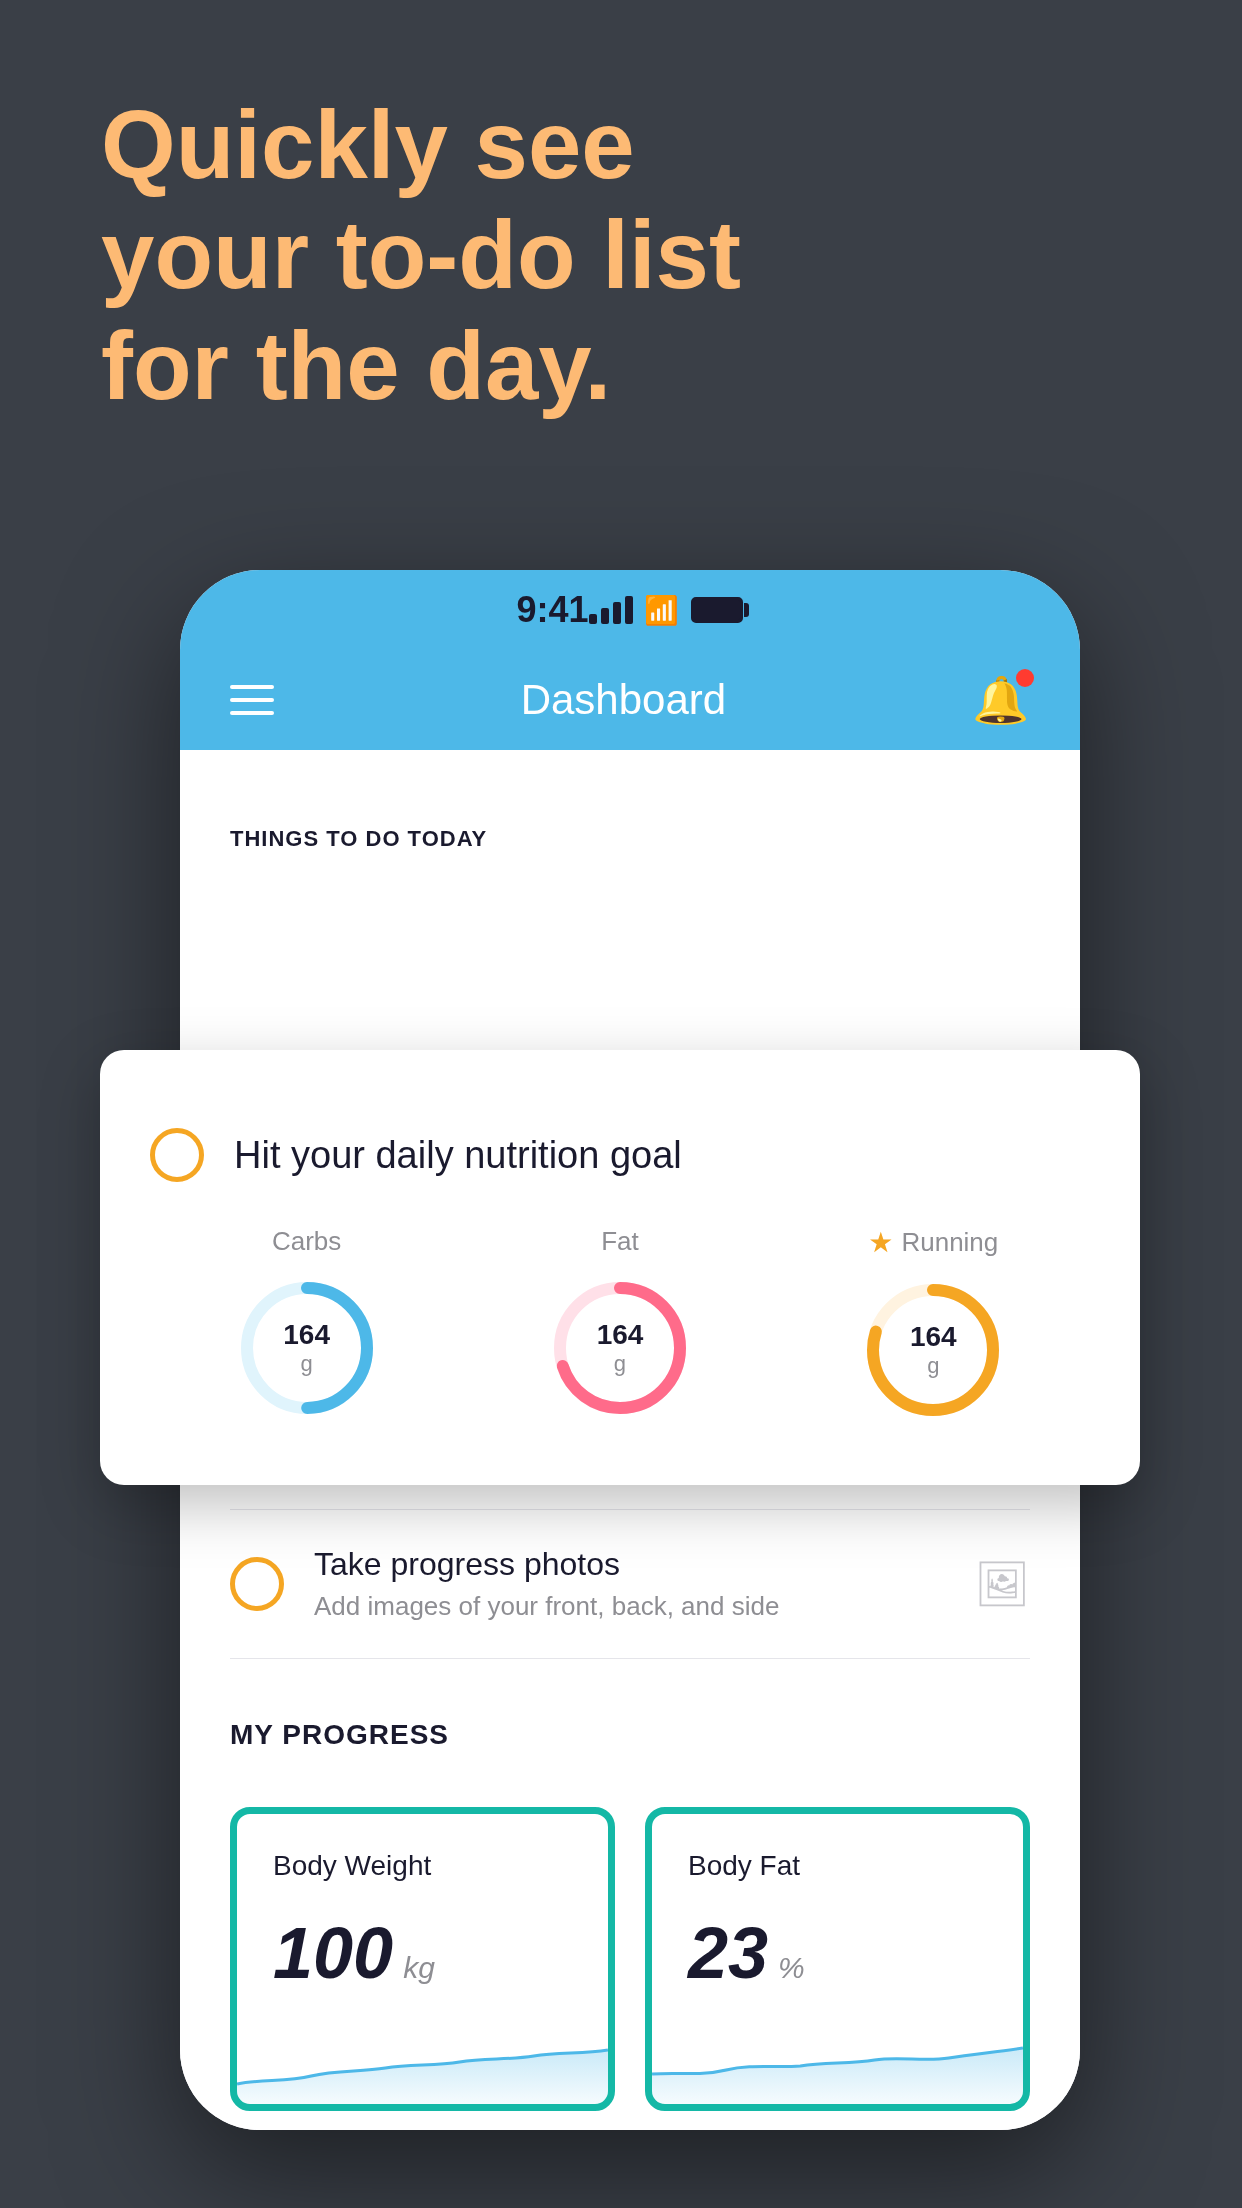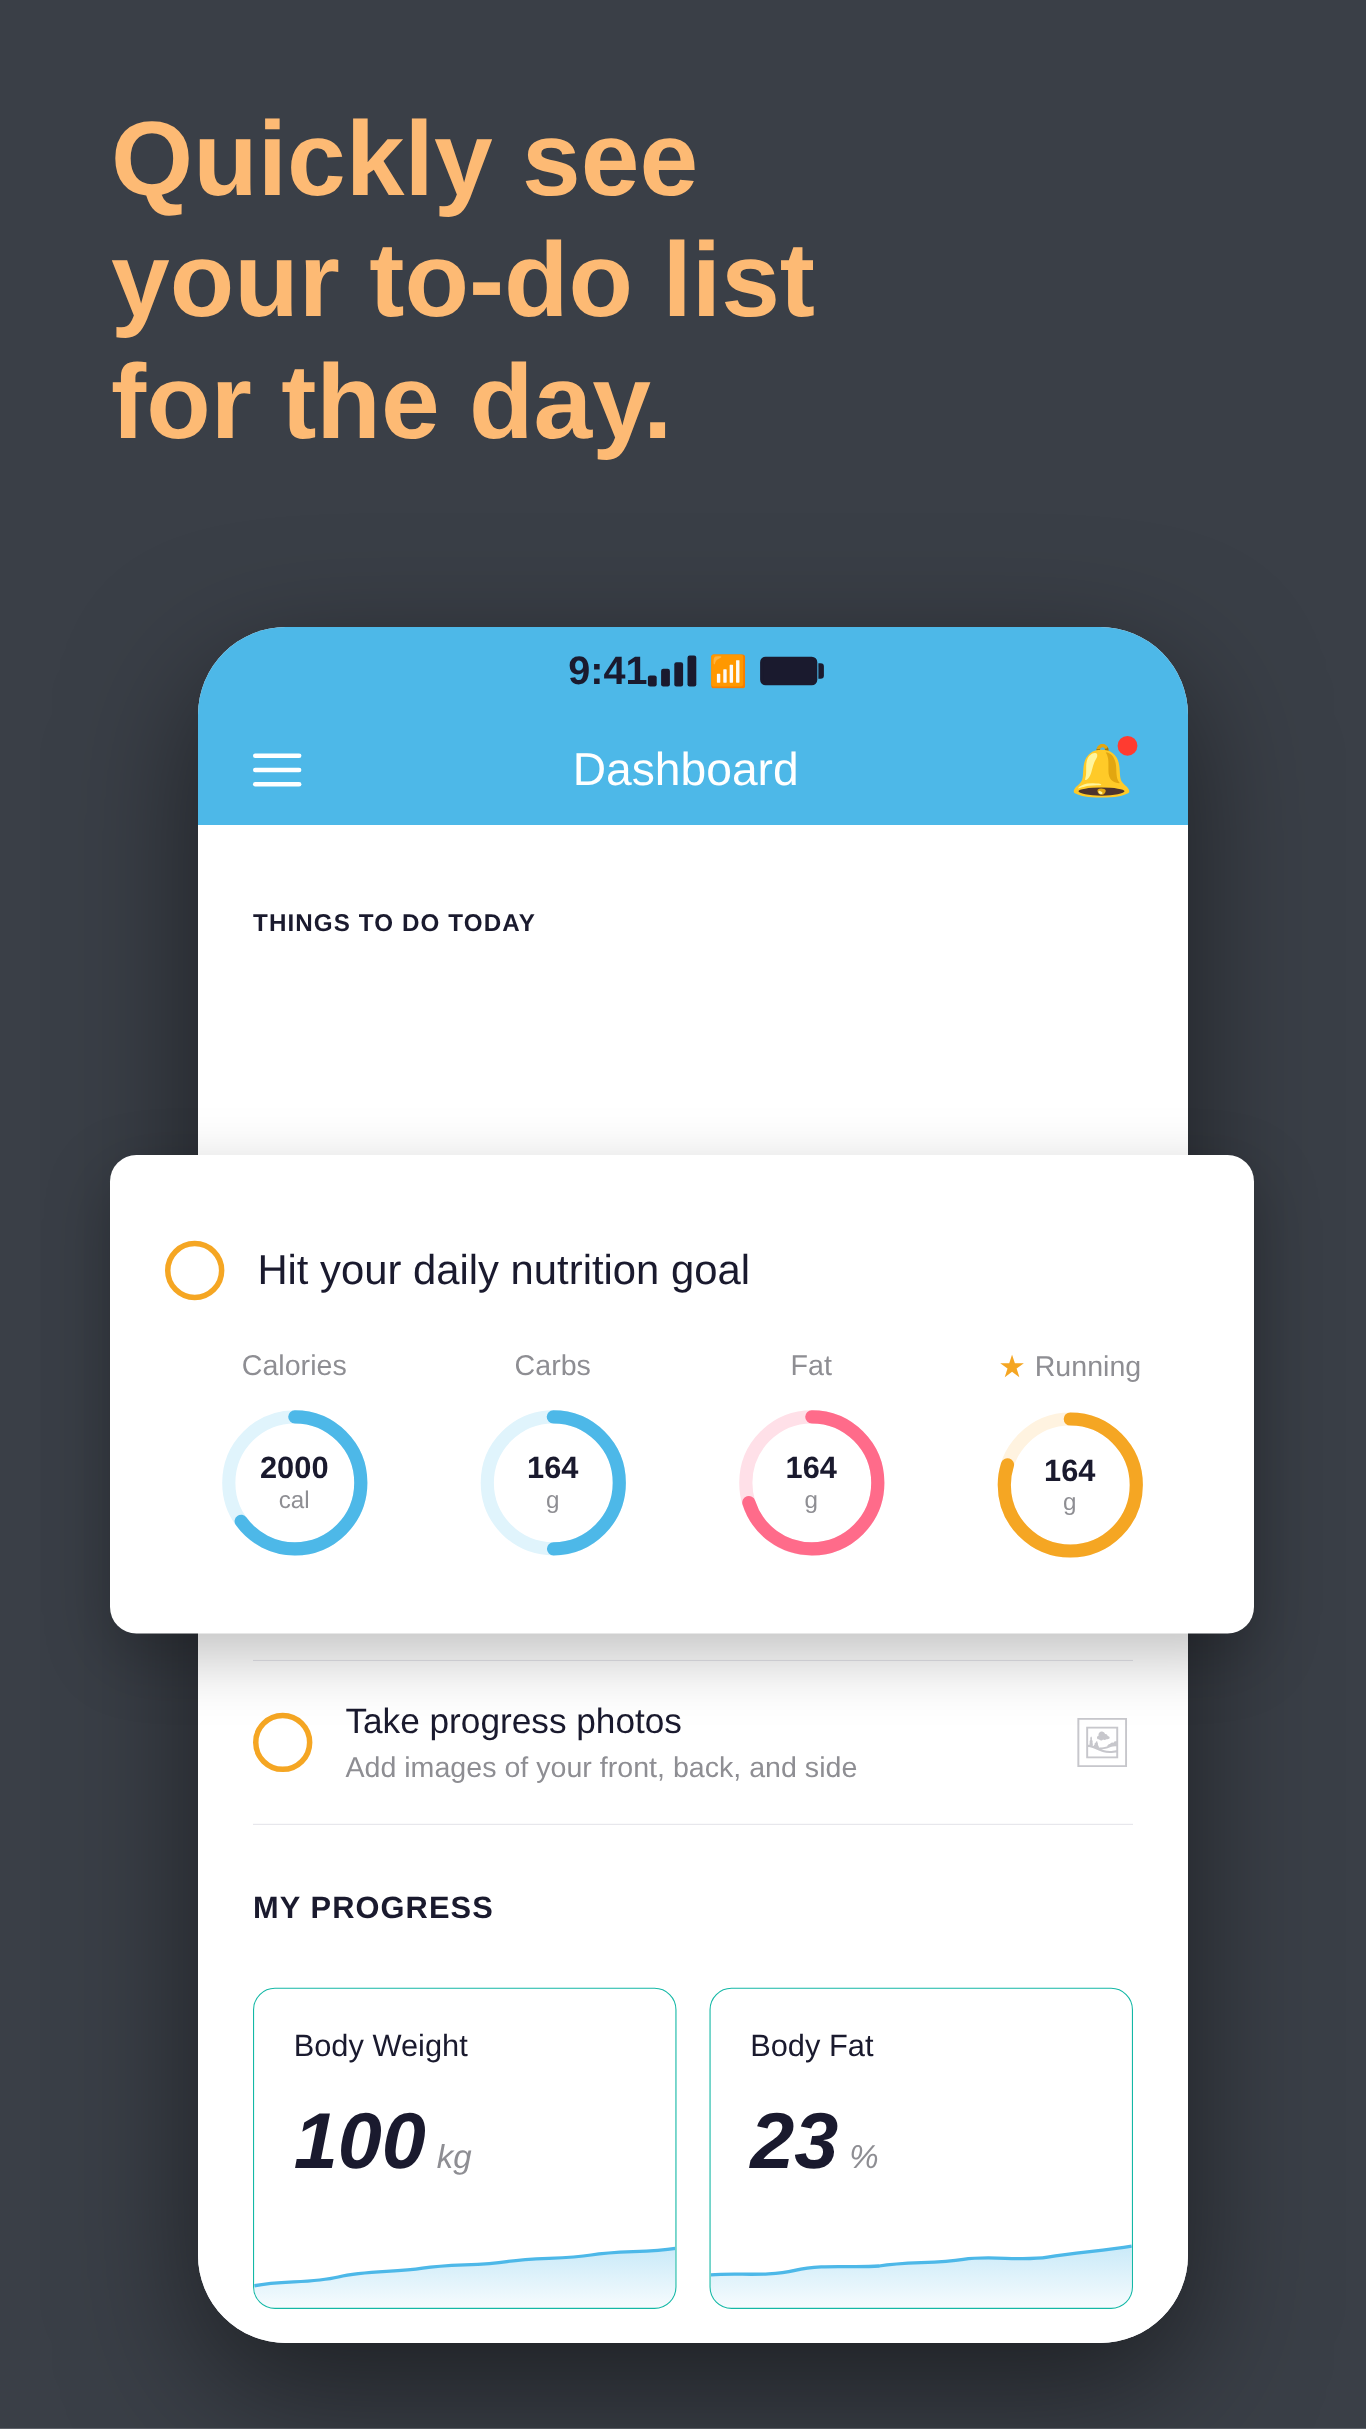--- a/index.html
+++ b/index.html
@@ -328,21 +328,21 @@
     }
 
     .progress-cards {
       display: flex;
       gap: 30px;
     }
 
     .progress-card {
       flex: 1;
       background: white;
-      border: 1px solid #14b8a6;
+      border: 7px solid #14b8a6;
       border-radius: 20px;
       padding: 36px 36px 0;
       overflow: hidden;
     }
 
     .progress-card-title {
       font-size: 28px;
       color: #1a1a2e;
       font-weight: 500;
       margin-bottom: 30px;
@@ -503,33 +503,20 @@
 
 </div>
 
 <div class="floating-card">
   <div class="card-title-row">
     <div class="circle-radio yellow"></div>
     <span class="card-title">Hit your daily nutrition goal</span>
   </div>
   <div class="nutrition-row">
 
-    <div class="nutrition-item">
-      <span class="nutrition-label">Calories</span>
-      <div class="nutrition-circle">
-        <svg viewBox="0 0 150 150">
-          <circle cx="75" cy="75" r="60" class="circle-track" stroke="#e0f4fc"></circle>
-          <circle cx="75" cy="75" r="60" class="circle-fill" stroke="#4db8e8" stroke-dasharray="245 377" stroke-dashoffset="0"></circle>
-        </svg>
-        <div class="nutrition-value">
-          <span class="nutrition-number">2000</span>
-          <span class="nutrition-unit">cal</span>
-        </div>
-      </div>
-    </div>
 
     <div class="nutrition-item">
       <span class="nutrition-label">Carbs</span>
       <div class="nutrition-circle">
         <svg viewBox="0 0 150 150">
           <circle cx="75" cy="75" r="60" class="circle-track" stroke="#e0f4fc"></circle>
           <circle cx="75" cy="75" r="60" class="circle-fill" stroke="#4db8e8" stroke-dasharray="188 377" stroke-dashoffset="0"></circle>
         </svg>
         <div class="nutrition-value">
           <span class="nutrition-number">164</span>

